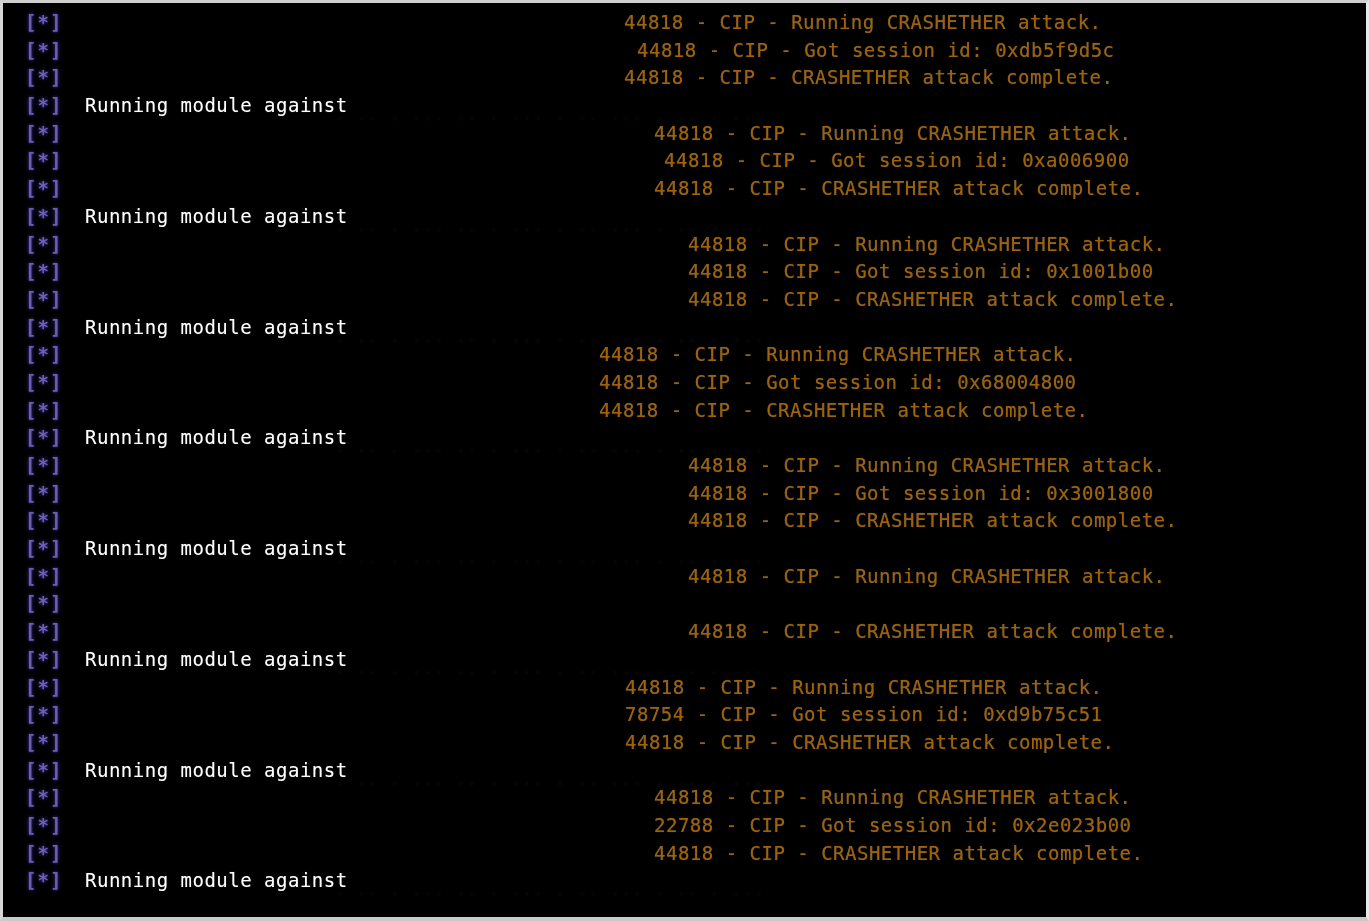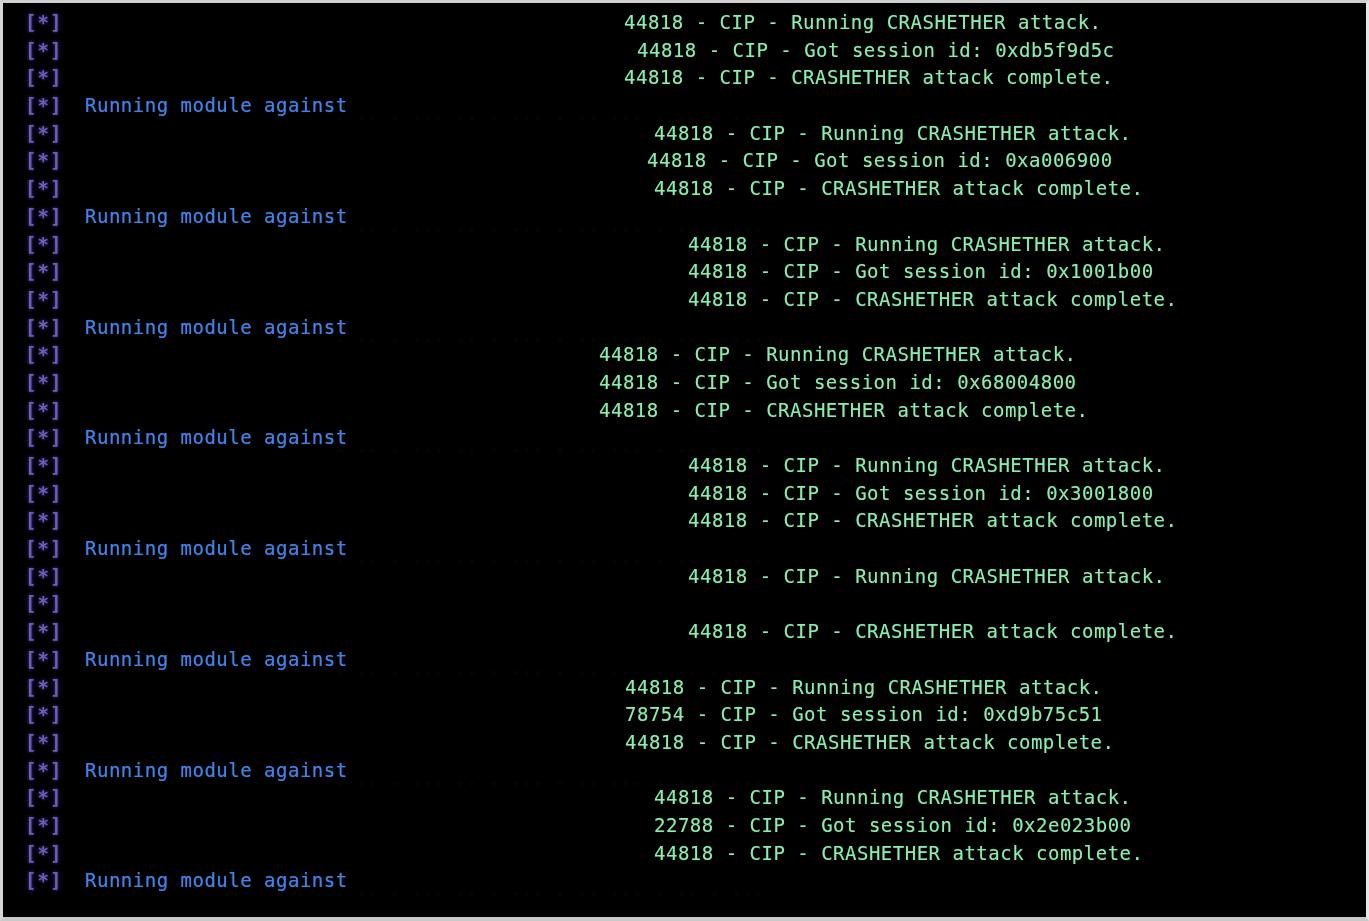--- a/index.html
+++ b/index.html
@@ -50,24 +50,24 @@
     font-weight: bold;
     letter-spacing: 1px;
   }
   .content {
     position: absolute;
     top: 0;
     color: #dcdcdc;
     text-shadow: 0 0 1px rgba(230,230,230,0.35);
   }
   .content.log {
-    color: #86efac;
+    color: #a16207;
   }
   .content.run {
-    color: #3b82f6;
+    color: #ffffff;
   }
   
   .ghost {
     position: absolute;
     top: 0;
     color: rgba(150,150,150,0.10);
     font-family: "DejaVu Sans Mono", "Liberation Mono", monospace;
     font-size: 15px;
     letter-spacing: 2px;
     filter: blur(1.1px);
@@ -78,21 +78,21 @@
 </head>
 <body>
 
 <div id="screen">
   <div id="terminal" style="background: rgb(0, 0, 0);">
       <div class="line"><span class="prefix">[*]</span><span class="content log" style="left: 621px;">44818 - CIP - Running CRASHETHER attack.</span></div>
       <div class="line"><span class="prefix">[*]</span><span class="content log" style="left: 634px;">44818 - CIP - Got session id: 0xdb5f9d5c</span></div>
       <div class="line"><span class="prefix">[*]</span><span class="content log" style="left: 621px;">44818 - CIP - CRASHETHER attack complete.</span></div>
       <div class="line"><span class="prefix">[*]</span><span class="content run" style="left: 82px;">Running module against</span><span class="ghost" style="left: 332px; top: 14px;">· ·· · ··· ·· · ··· · ·· ··· · ·· · ···</span></div>
       <div class="line"><span class="prefix">[*]</span><span class="content log" style="left: 651px;">44818 - CIP - Running CRASHETHER attack.</span></div>
-      <div class="line"><span class="prefix">[*]</span><span class="content log" style="left: 644px; text-align: right;">44818 - CIP - Got session id: 0xa006900</span></div>
+      <div class="line"><span class="prefix">[*]</span><span class="content log" style="left: 661px; text-align: right;">44818 - CIP - Got session id: 0xa006900</span></div>
       <div class="line"><span class="prefix">[*]</span><span class="content log" style="left: 651px;">44818 - CIP - CRASHETHER attack complete.</span></div>
       <div class="line"><span class="prefix">[*]</span><span class="content run" style="left: 82px;">Running module against</span><span class="ghost" style="left: 332px; top: 14px;">· ·· · ··· ·· · ··· · ·· ··· · ·· · ···</span></div>
       <div class="line"><span class="prefix">[*]</span><span class="content log" style="left: 685px;">44818 - CIP - Running CRASHETHER attack.</span></div>
       <div class="line"><span class="prefix">[*]</span><span class="content log" style="left: 685px;">44818 - CIP - Got session id: 0x1001b00</span></div>
       <div class="line"><span class="prefix">[*]</span><span class="content log" style="left: 685px;">44818 - CIP - CRASHETHER attack complete.</span></div>
       <div class="line"><span class="prefix">[*]</span><span class="content run" style="left: 82px;">Running module against</span><span class="ghost" style="left: 332px; top: 14px;">· ·· · ··· ·· · ··· · ·· ··· · ·· · ···</span></div>
       <div class="line"><span class="prefix">[*]</span><span class="content log" style="left: 596px;">44818 - CIP - Running CRASHETHER attack.</span></div>
       <div class="line"><span class="prefix">[*]</span><span class="content log" style="left: 596px;">44818 - CIP - Got session id: 0x68004800</span></div>
       <div class="line"><span class="prefix">[*]</span><span class="content log" style="left: 596px;">44818 - CIP - CRASHETHER attack complete.</span></div>
       <div class="line"><span class="prefix">[*]</span><span class="content run" style="left: 82px;">Running module against</span><span class="ghost" style="left: 332px; top: 14px;">· ·· · ··· ·· · ··· · ·· ··· · ·· · ···</span></div>

